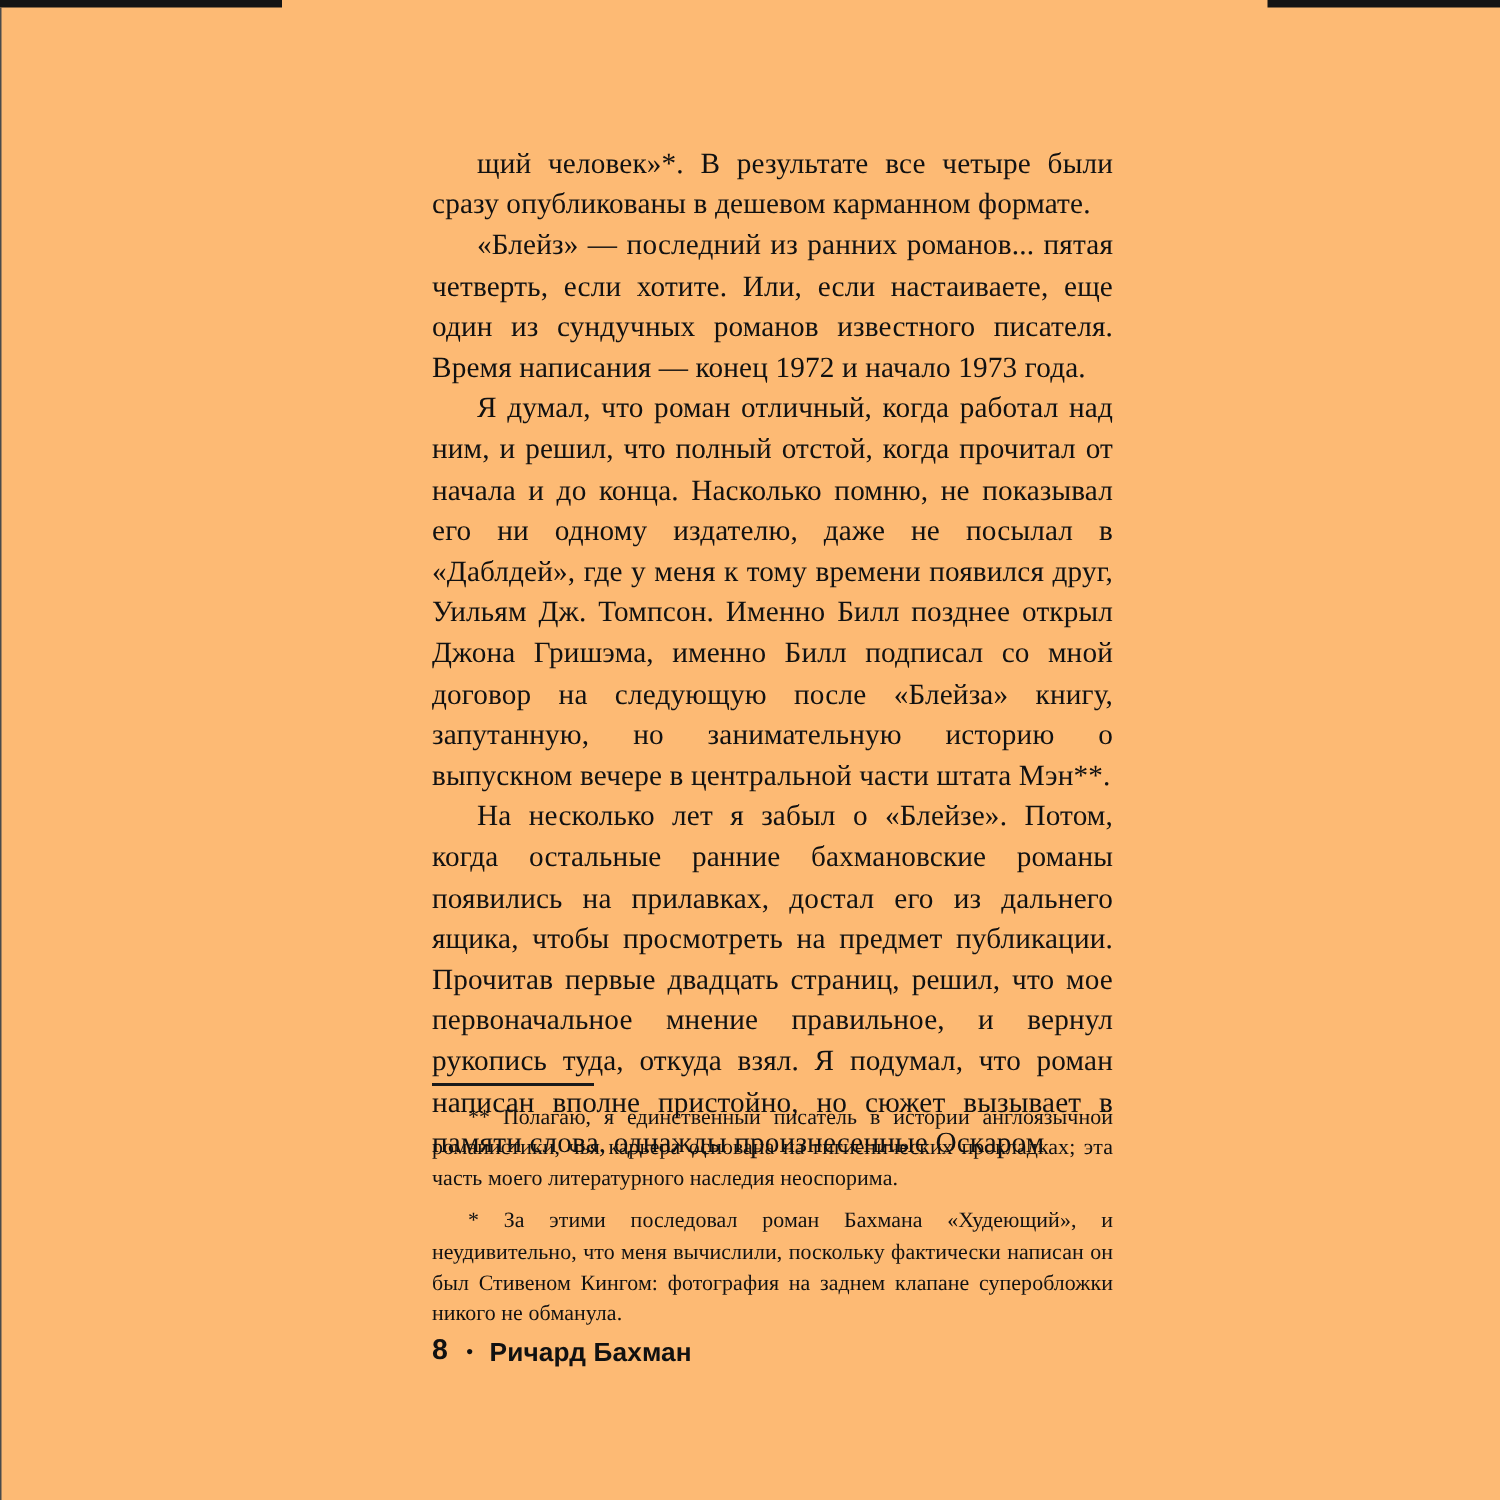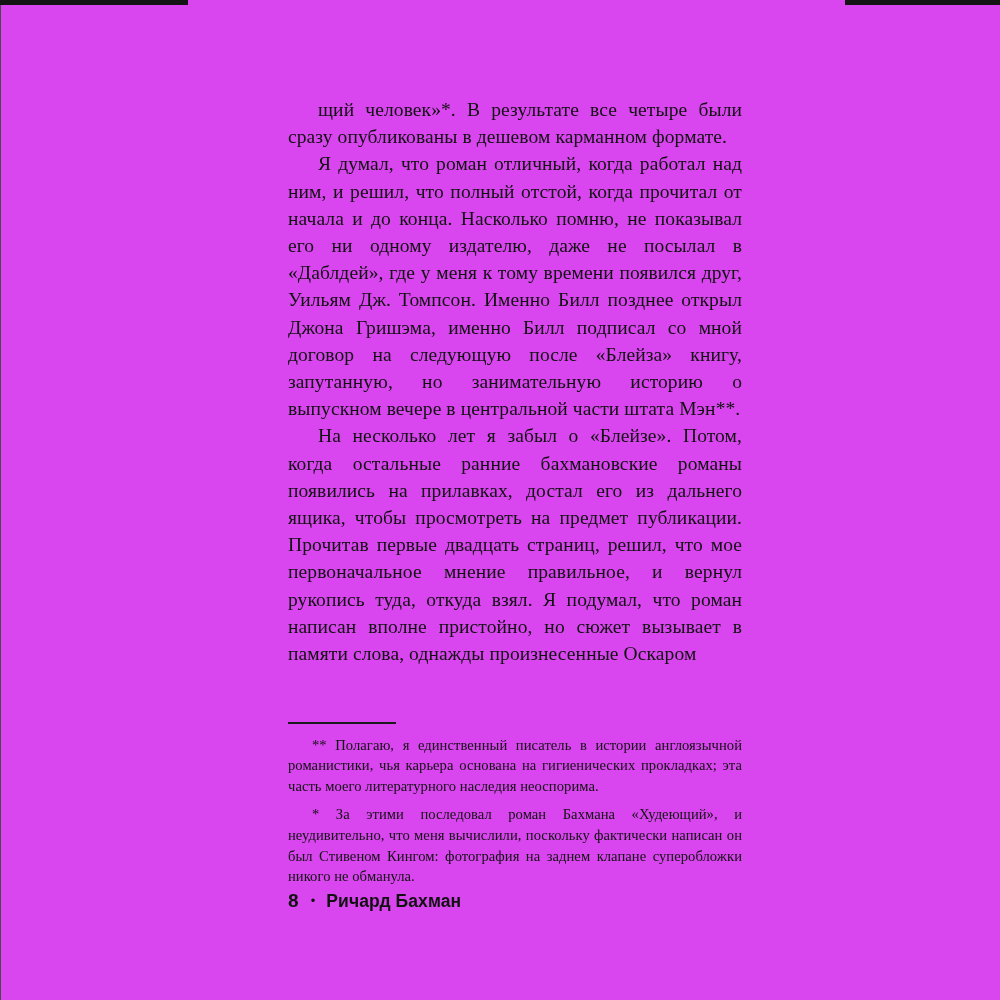--- a/index.html
+++ b/index.html
@@ -15,21 +15,21 @@
     font-family: "Liberation Serif", "DejaVu Serif", serif;
     color: #111111;
     -webkit-font-smoothing: antialiased;
   }
 
   
   .page-canvas {
     position: relative;
     width: 1000px;
     height: 1000px;
-    background: #d946ef;
+    background: #fdba74;
   }
   .scan-edge-top-left {
     position: absolute;
     left: 0;
     top: 0;
     width: 188px;
     height: 5px;
     background: #141414;
   }
   .scan-edge-top-right {
@@ -126,20 +126,21 @@
 <body>
 
 <div class="page-canvas">
 
   <div class="scan-edge-top-left"></div>
   <div class="scan-edge-top-right"></div>
   <div class="scan-edge-left"></div>
 
   <div class="text-column">
     <p class="body-para">щий человек»*. В результате все четыре были сразу опубликованы в дешевом карманном формате.</p>
+    <p class="body-para">«Блейз» — последний из ранних романов... пятая четверть, если хотите. Или, если настаиваете, еще один из сундучных романов известного писателя. Время написания — конец 1972 и начало 1973 года.</p>
     <p class="body-para">Я думал, что роман отличный, когда работал над ним, и решил, что полный отстой, когда прочитал от начала и до конца. Насколько помню, не показывал его ни одному издателю, даже не посылал в «Даблдей», где у меня к тому времени появился друг, Уильям Дж. Томпсон. Именно Билл позднее открыл Джона Гришэма, именно Билл подписал со мной договор на следующую после «Блейза» книгу, запутанную, но занимательную историю о выпускном вечере в центральной части штата Мэн**.</p>
     <p class="body-para">На несколько лет я забыл о «Блейзе». Потом, когда остальные ранние бахмановские романы появились на прилавках, достал его из дальнего ящика, чтобы просмотреть на предмет публикации. Прочитав первые двадцать страниц, решил, что мое первоначальное мнение правильное, и вернул рукопись туда, откуда взял. Я подумал, что роман написан вполне пристойно, но сюжет вызывает в памяти слова, однажды произнесенные Оскаром</p>
   </div>
 
   <div class="footnote-block">
     <div class="footnote-rule"></div>
     <p class="footnote-para">** Полагаю, я единственный писатель в истории англоязычной романистики, чья карьера основана на гигиенических прокладках; эта часть моего литературного наследия неоспорима.</p>
     <p class="footnote-para">* За этими последовал роман Бахмана «Худеющий», и неудивительно, что меня вычислили, поскольку фактически написан он был Стивеном Кингом: фотография на заднем клапане суперобложки никого не обманула.</p>
   </div>
 

